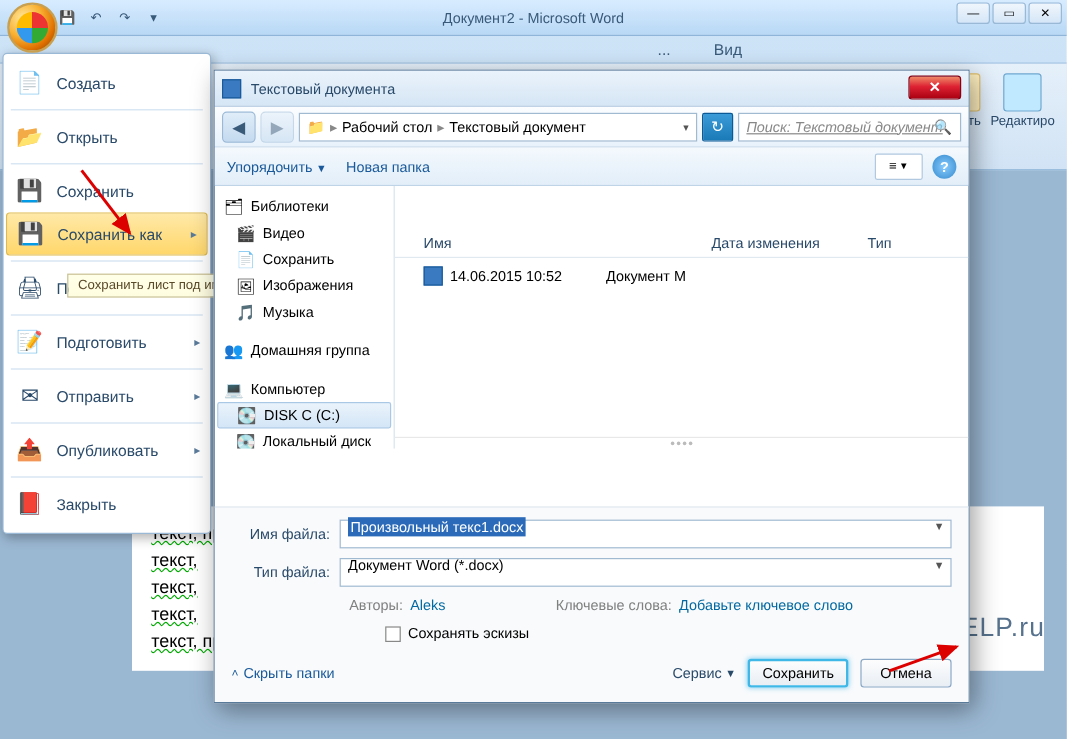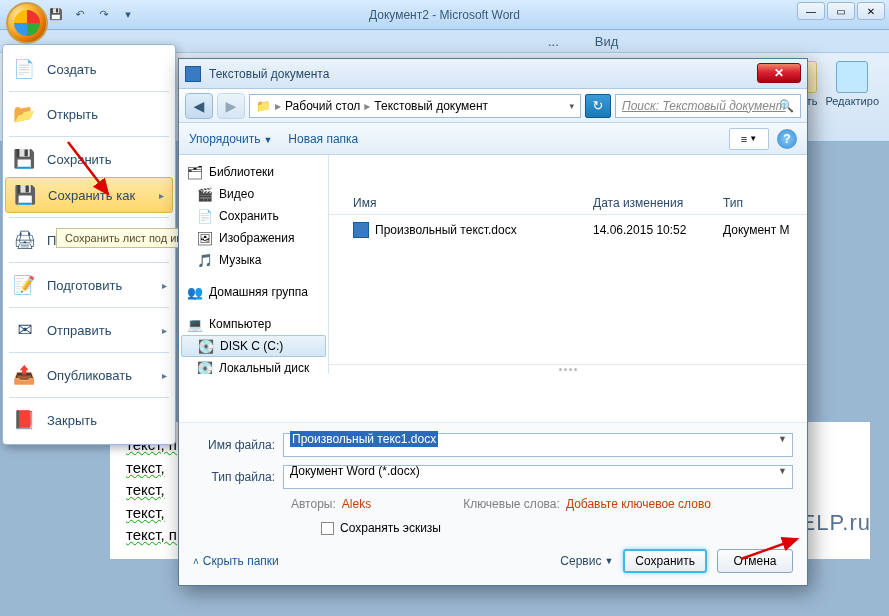--- a/index.html
+++ b/index.html
@@ -80,21 +80,21 @@
 .dlg-footer { padding: 10px 14px 12px; border-top: 1px solid #e0e8f0; background: #f8fafc; margin-top: 48px; }
 .form-row { display: flex; align-items: center; margin-bottom: 8px; }
 .form-label { width: 90px; text-align: right; font-size: 12px; color: #2a4a6a; padding-right: 8px; }
 .form-field { flex: 1; position: relative; }
 .combo { width: 100%; height: 24px; border: 1px solid #a0bad2; background: #fff; display: flex; align-items: center; padding: 0 22px 12px 6px; font-size: 12px; position: relative; }
 .combo .dd-arrow { position: absolute; right: 5px; font-size: 9px; color: #555; }
 .combo.filename { color: #fff; }
 .filename-sel { background: #2a6ab8; color: #fff; padding: 1px 2px; }
 .meta-row { display: flex; align-items: center; margin: 8px 0 10px 98px; font-size: 12px; gap: 6px; }
 .meta-label { color: #808080; }
-.meta-val { color: #c2410c; }
+.meta-val { color: #0369a1; }
 .meta-gap { width: 80px; }
 .checkbox-row { margin-left: 128px; font-size: 12px; display: flex; align-items: center; gap: 6px; margin-bottom: 14px; }
 .checkbox { width: 13px; height: 13px; border: 1px solid #888; background: #fff; }
 .button-row { display: flex; align-items: center; gap: 10px; }
 .hide-folders { font-size: 12px; color: #1a5a9a; display: flex; align-items: center; gap: 4px; }
 .hide-folders .chev { font-size: 10px; }
 .spacer { flex: 1; }
 .tools-link { font-size: 12px; color: #2a4a6a; display:flex;align-items:center;gap:3px; }
 .tools-link .dd { font-size: 9px; }
 .btn { min-width: 76px; height: 24px; border: 1px solid #8aa8c6; background: linear-gradient(#fdfdfd,#e8eef4); border-radius: 3px; font-size: 12px; display: flex; align-items: center; justify-content: center; padding: 0 10px; }
@@ -295,21 +295,20 @@
     </div>
     <div class="filelist">
       <div class="list-head">
         <div class="col-name">Имя</div>
         <div class="col-date">Дата изменения</div>
         <div class="col-type">Тип</div>
       </div>
       <div class="list-body">
         <div class="file-row">
           <span class="fico"></span>
-          <div class="col-name" style="width:218px">Произвольный текст.docx</div>
           <div class="col-date">14.06.2015 10:52</div>
           <div class="col-type">Документ M</div>
         </div>
       </div>
       <div class="resize-grip">
           <span></span>
           <span></span>
           <span></span>
           <span></span>
         </div>

